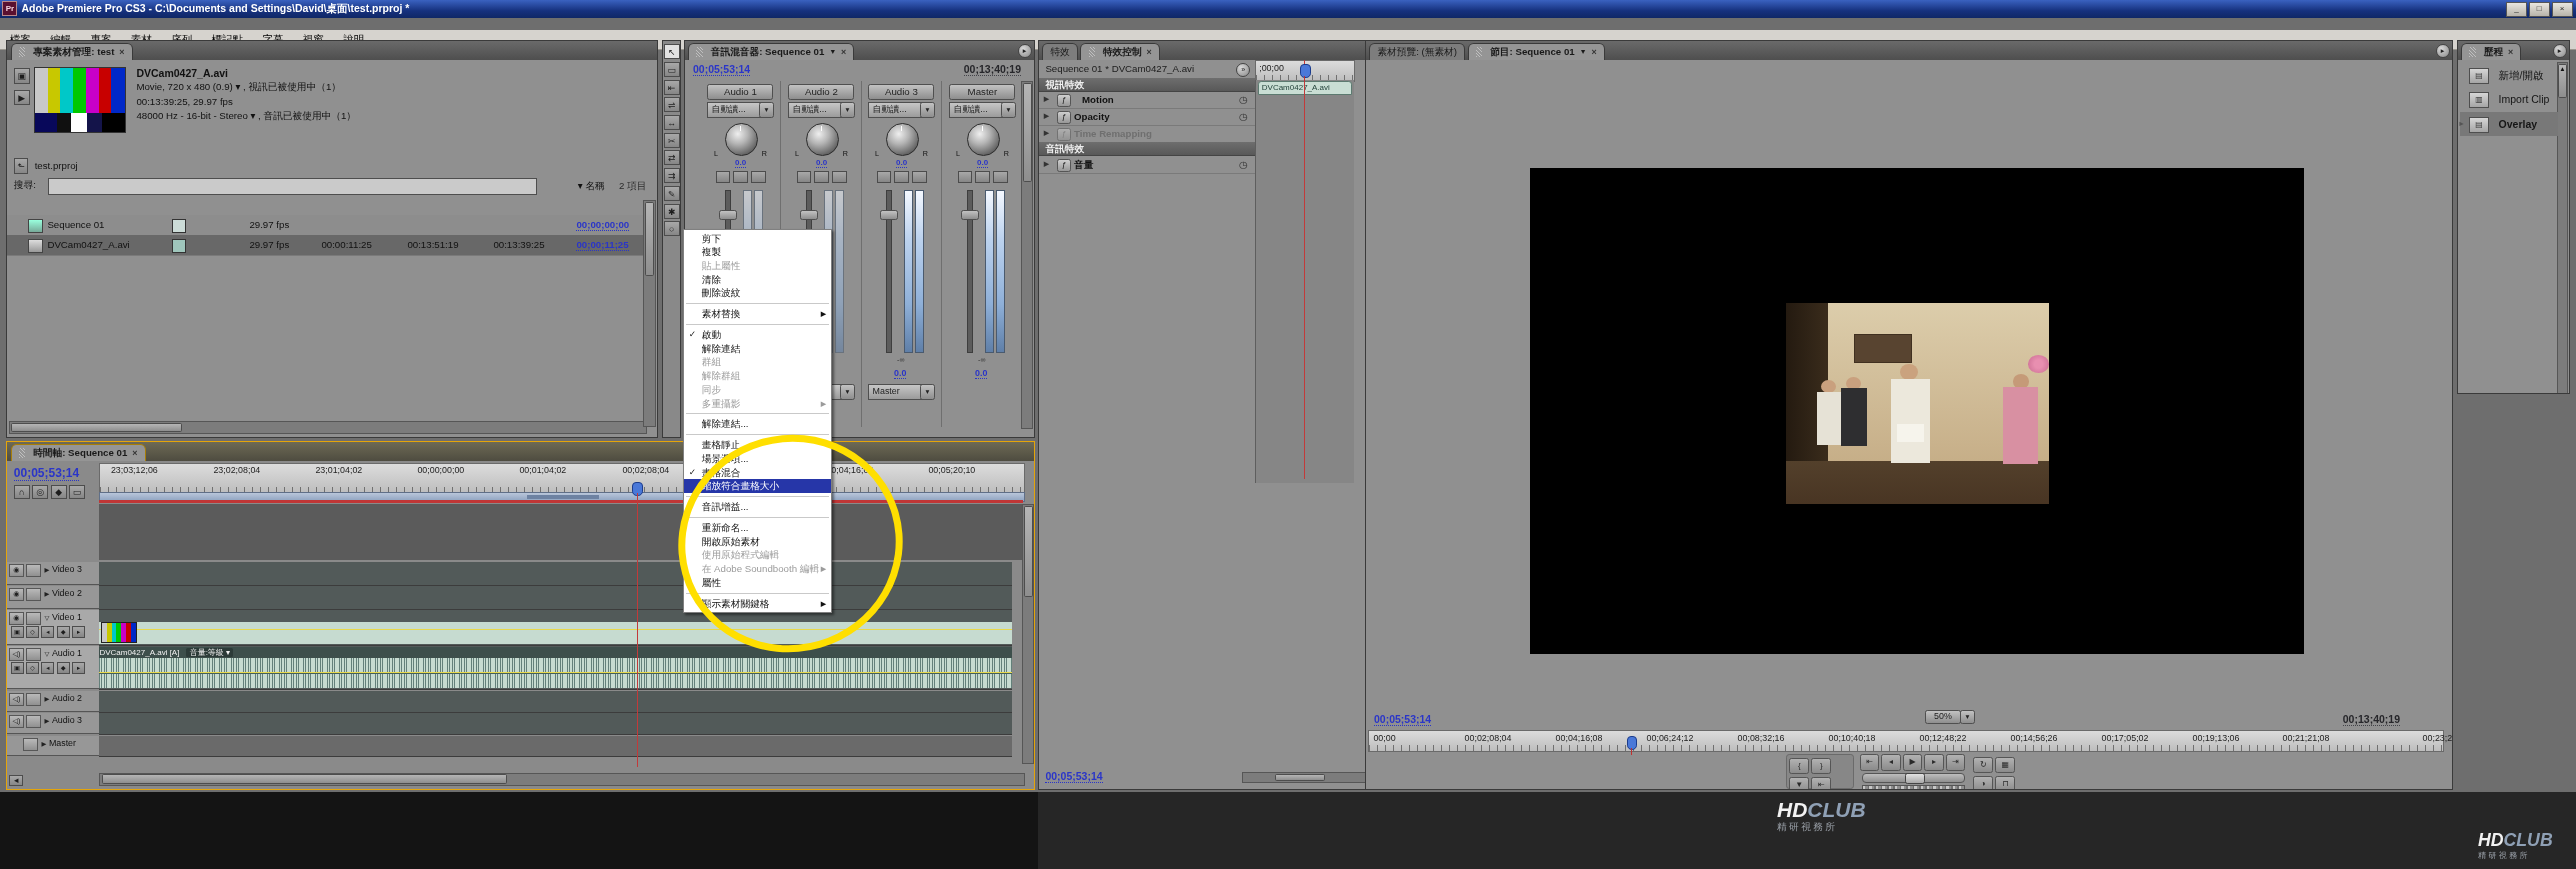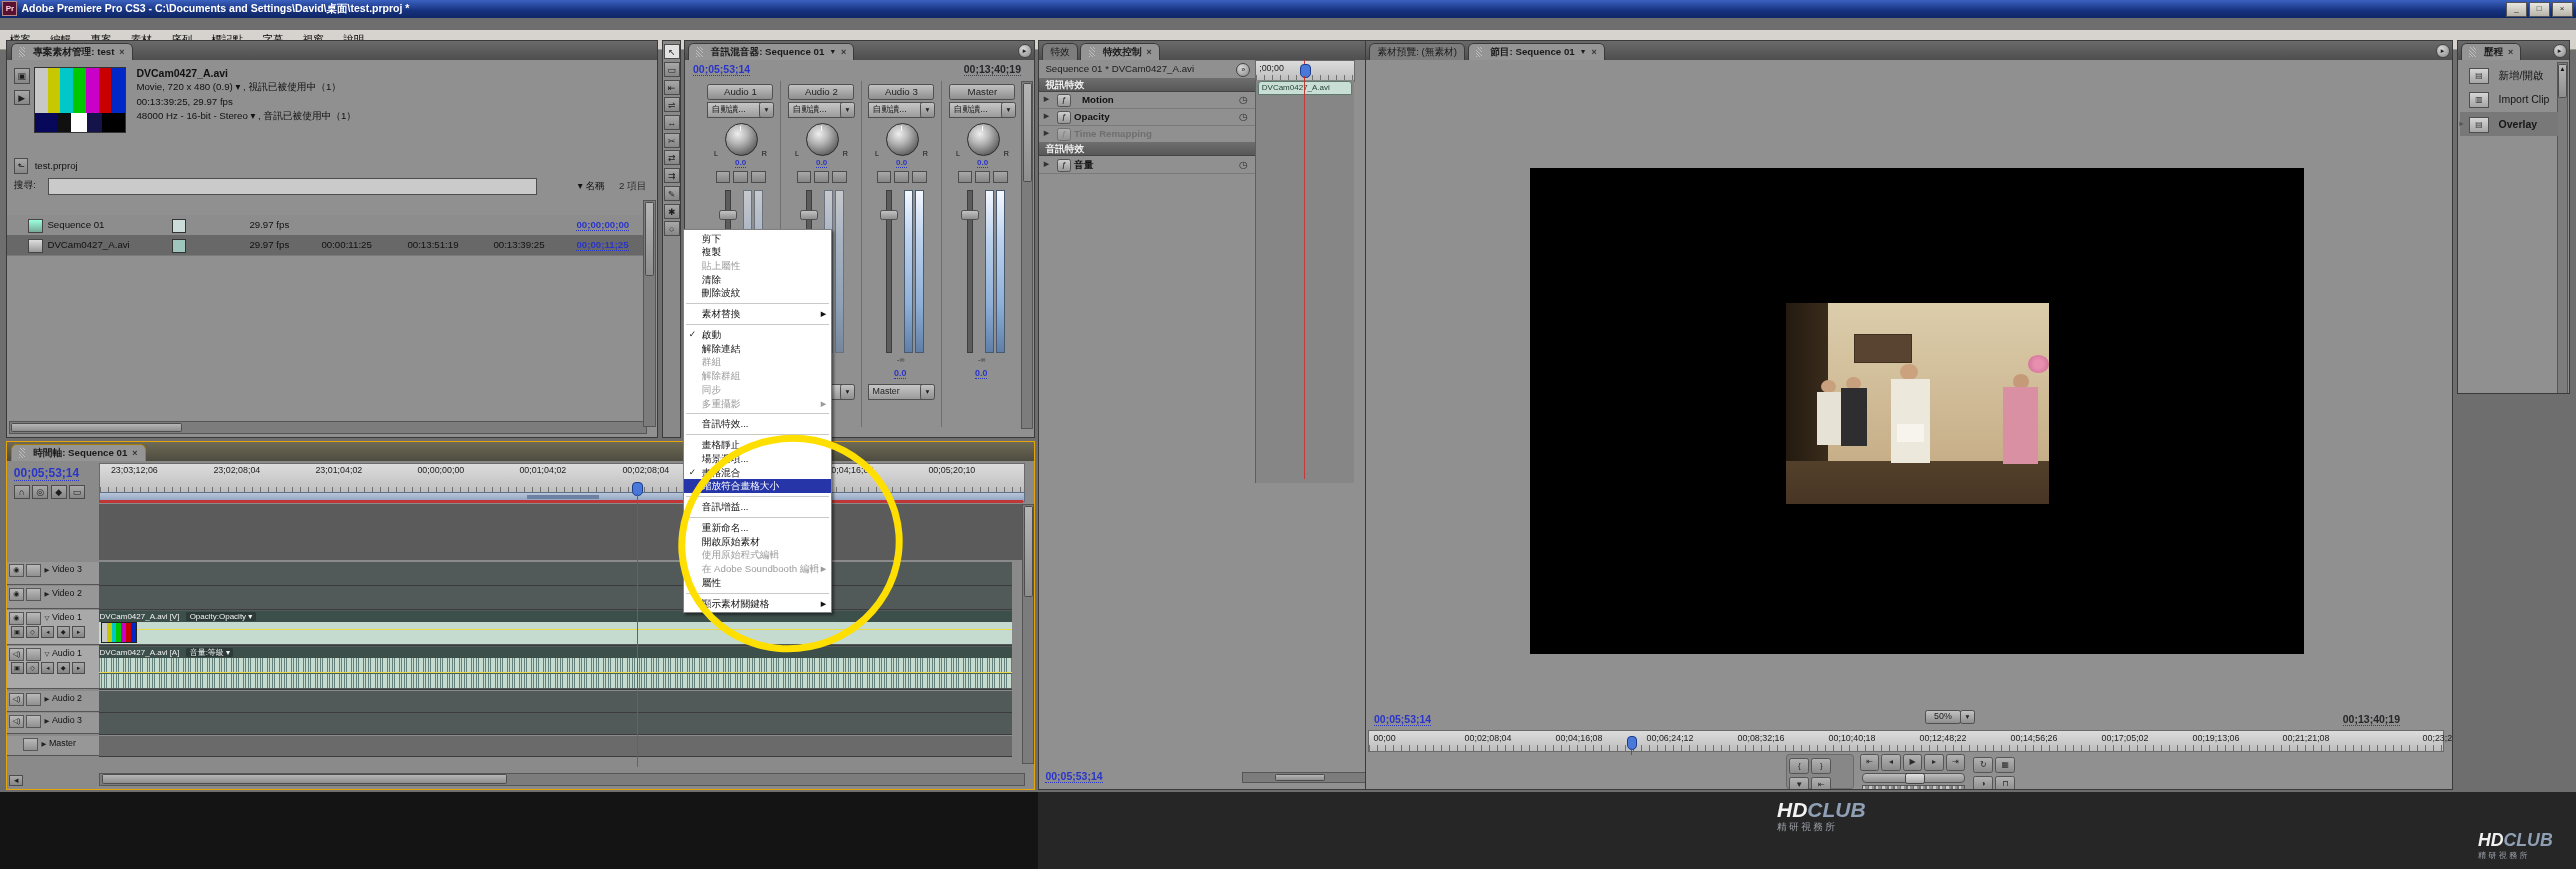--- a/index.html
+++ b/index.html
@@ -539,21 +539,20 @@
           <div class="trk-body" style="top: 82px; height: 22.5px; background: rgb(82, 90, 89);"></div>
           <div class="trk-header" style="top: 106px; height: 35px; background: rgb(169, 169, 169);"><div class="ticon">◉</div><div class="ticon"></div><div style="display: inline-block; font-size: 6.4px; color: rgb(34, 34, 34); margin: 3.2px 0.8px 0px 2.4px;">▽</div><div style="display: inline-block; font-size: 8.9px; margin-left: 1.6px; line-height: 14.5px;">Video 1</div><div style="position: absolute; left: 3.2px; top: 16px; display: flex; gap: 2.4px;">
               <div class="toolbtn" style="width: 13px; height: 11.3px; line-height: 9.7px; font-size: 6.4px;">▣</div>
               <div class="toolbtn" style="width: 13px; height: 11.3px; line-height: 9.7px; font-size: 6.4px;">◇</div>
               <div class="toolbtn" style="width: 13px; height: 11.3px; line-height: 9.7px; font-size: 6.4px;">◂</div>
               <div class="toolbtn" style="width: 13px; height: 11.3px; line-height: 9.7px; font-size: 6.4px;">◆</div>
               <div class="toolbtn" style="width: 13px; height: 11.3px; line-height: 9.7px; font-size: 6.4px;">▸</div>
             </div></div>
           <div class="trk-body" style="top: 106px; height: 35px; background: rgb(82, 90, 89);">
             <div style="position: absolute; inset: 0.8px 0px 1.6px;">
-              <div class="clipstrip"><span>DVCam0427_A.avi [V]  </span><span style="background: rgb(44, 59, 56); padding: 0px 3.2px; margin-left: 4.8px; border-radius: 1.6px;">Opacity:Opacity ▾</span></div>
               <div class="clipbody" style="top: 11.3px; bottom: 0px;">
                 <div style="position: absolute; left: 0px; right: 0px; top: 30%; height: 0.8px; background: rgb(232, 216, 74);"></div>
                 <div style="position: absolute; left: 1.6px; bottom: 0.8px; width: 34px; height: 19.3px; border: 0.8px solid rgb(34, 34, 34); background: linear-gradient(90deg, rgb(200, 200, 200) 0px, rgb(200, 200, 200) 14%, rgb(200, 200, 0) 14%, rgb(200, 200, 0) 28%, rgb(0, 200, 200) 28%, rgb(0, 200, 200) 42%, rgb(0, 200, 0) 42%, rgb(0, 200, 0) 57%, rgb(200, 0, 200) 57%, rgb(200, 0, 200) 71%, rgb(200, 0, 0) 71%, rgb(200, 0, 0) 85%, rgb(0, 40, 200) 85%, rgb(0, 40, 200) 100%);"></div>
               </div>
             </div>
           </div>
           <div class="trk-header" style="top: 142px; height: 43px; background: rgb(169, 169, 169);"><div class="ticon">◁)</div><div class="ticon"></div><div style="display: inline-block; font-size: 6.4px; color: rgb(34, 34, 34); margin: 3.2px 0.8px 0px 2.4px;">▽</div><div style="display: inline-block; font-size: 8.9px; margin-left: 1.6px; line-height: 14.5px;">Audio 1</div><div style="position: absolute; left: 3.2px; top: 16px; display: flex; gap: 2.4px;">
               <div class="toolbtn" style="width: 13px; height: 11.3px; line-height: 9.7px; font-size: 6.4px;">▣</div>
               <div class="toolbtn" style="width: 13px; height: 11.3px; line-height: 9.7px; font-size: 6.4px;">◇</div>
               <div class="toolbtn" style="width: 13px; height: 11.3px; line-height: 9.7px; font-size: 6.4px;">◂</div>
@@ -610,21 +609,21 @@
       <div class="cm-sep"></div>
       <div class="cm-item"><span>素材替換</span><div class="cm-sub">▶</div></div>
       <div class="cm-sep"></div>
       <div class="cm-item"><div class="cm-check">✓</div><span>啟動</span></div>
       <div class="cm-item"><span>解除連結</span></div>
       <div class="cm-item disabled"><span>群組</span></div>
       <div class="cm-item disabled"><span>解除群組</span></div>
       <div class="cm-item disabled"><span>同步</span></div>
       <div class="cm-item disabled"><span>多重攝影</span><div class="cm-sub">▶</div></div>
       <div class="cm-sep"></div>
-      <div class="cm-item"><span>音訊特效...</span></div>
+      <div class="cm-item"><span>解除連結...</span></div>
       <div class="cm-sep"></div>
       <div class="cm-item"><span>畫格靜止...</span></div>
       <div class="cm-item"><span>場景選項...</span></div>
       <div class="cm-item"><div class="cm-check">✓</div><span>畫格混合</span></div>
       <div class="cm-item hl"><span>縮放符合畫格大小</span></div>
       <div class="cm-sep"></div>
       <div class="cm-item"><span>音訊增益...</span></div>
       <div class="cm-sep"></div>
       <div class="cm-item"><span>重新命名...</span></div>
       <div class="cm-item"><span>開啟原始素材</span></div>

